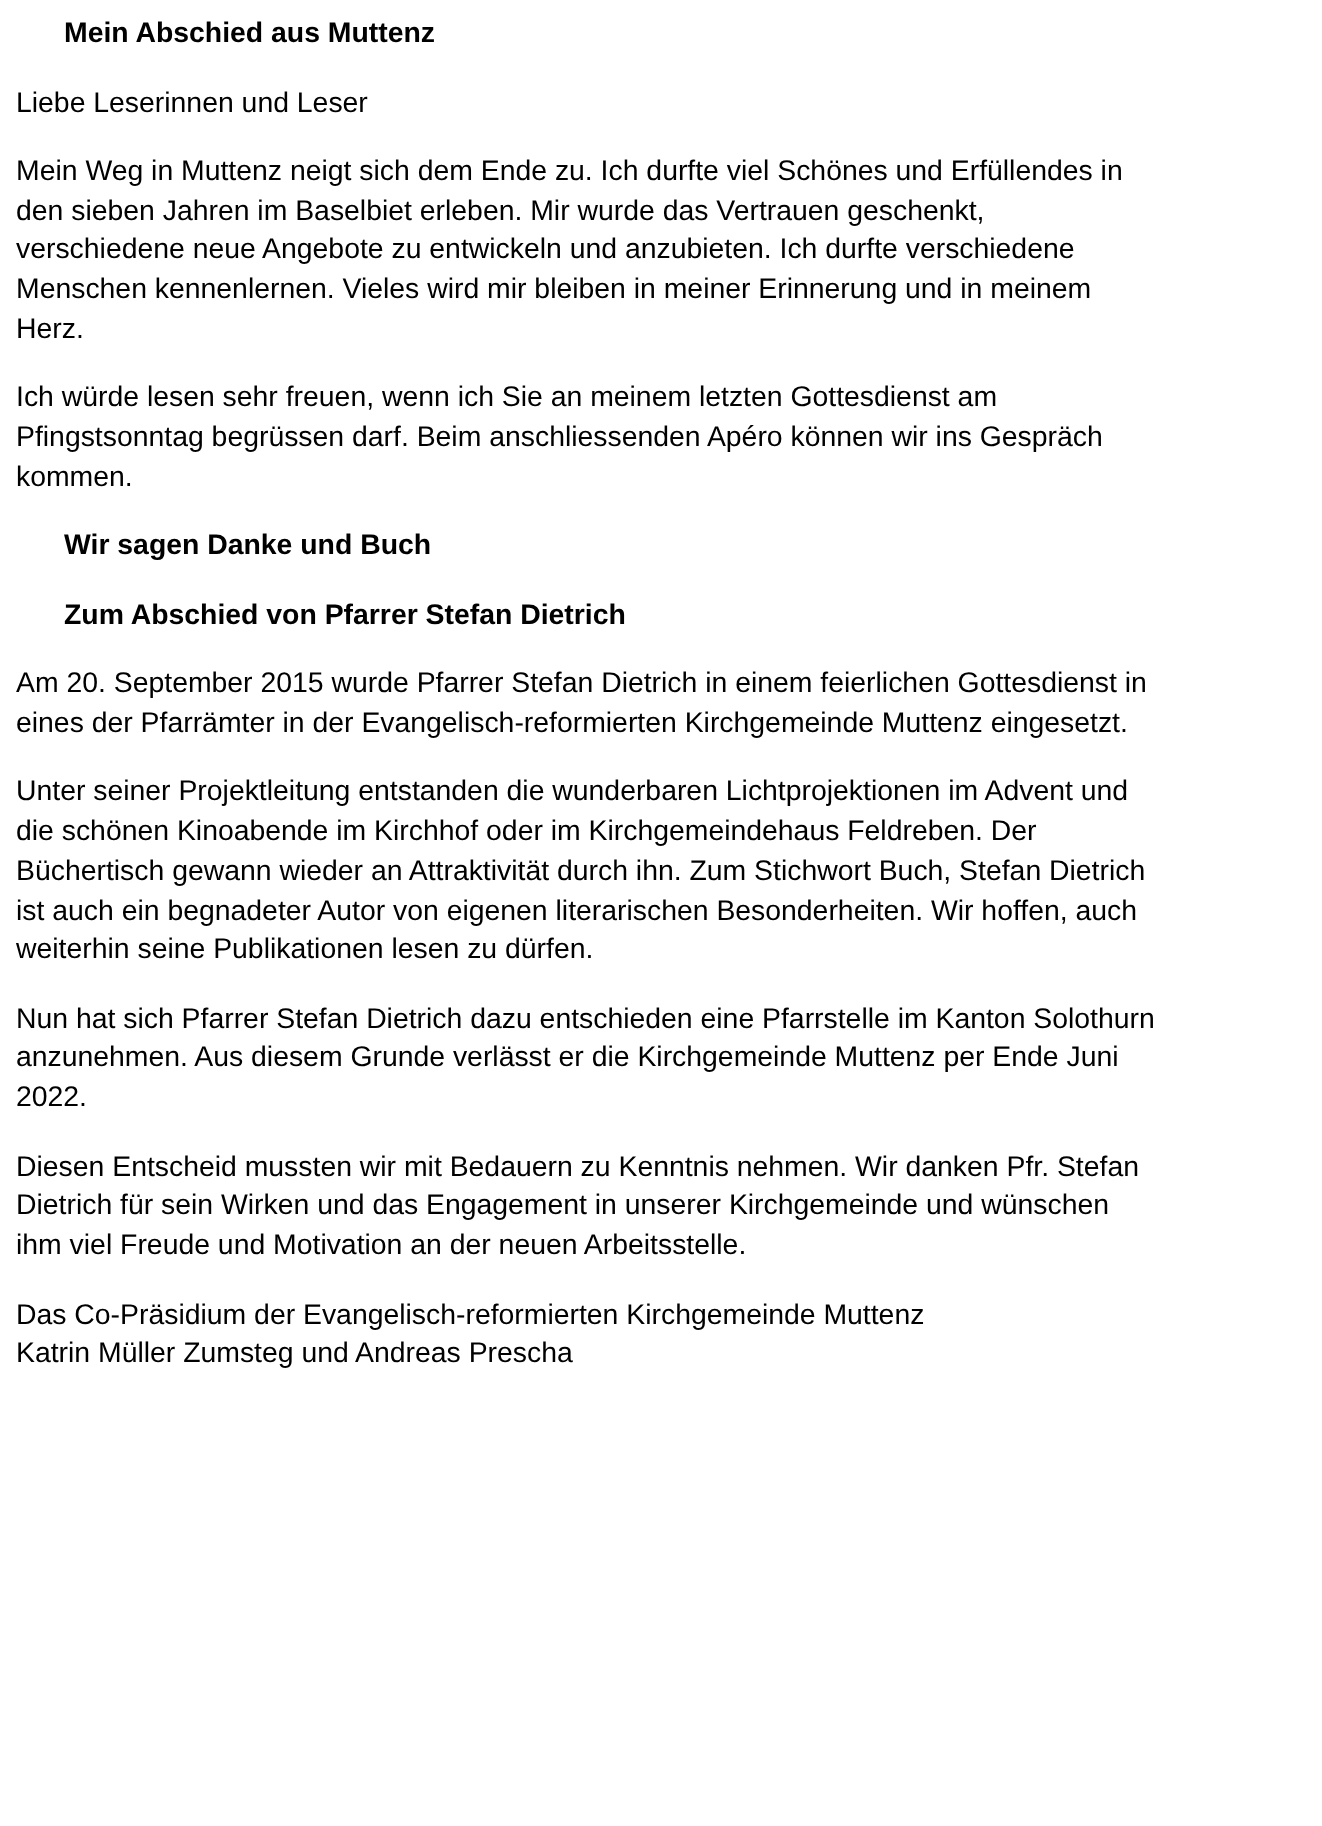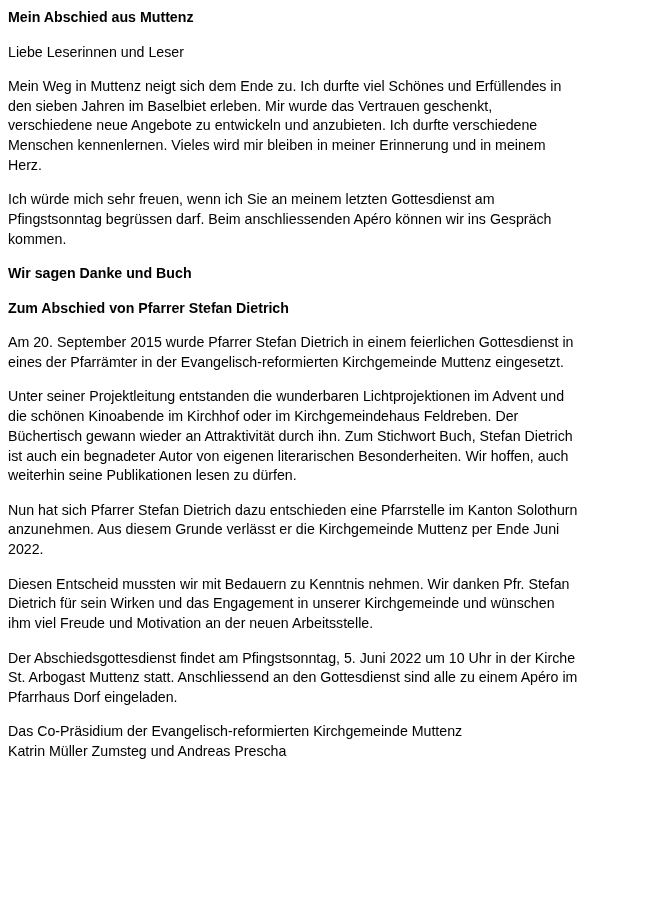--- a/index.html
+++ b/index.html
@@ -18,41 +18,42 @@
   }
   .doc p,
   .doc .heading {
     margin: 0 0 14.8px 0;
     white-space: pre-line;
     font-size: 14.2px;
     line-height: 19.7px;
   }
   .doc .heading {
     font-weight: bold;
+    margin-left: 24px;
   }
   .section-gap {
     margin-top: 40px;
   }
 </style>
 </head>
 <body>
 
 <main class="doc">
 
   <h1 class="heading">Mein Abschied aus Muttenz</h1>
 
   <p>Liebe Leserinnen und Leser</p>
 
   <p>Mein Weg in Muttenz neigt sich dem Ende zu. Ich durfte viel Schönes und Erfüllendes in
 den sieben Jahren im Baselbiet erleben. Mir wurde das Vertrauen geschenkt,
 verschiedene neue Angebote zu entwickeln und anzubieten. Ich durfte verschiedene
 Menschen kennenlernen. Vieles wird mir bleiben in meiner Erinnerung und in meinem
 Herz.</p>
 
-  <p>Ich würde mich sehr freuen, wenn ich Sie an meinem letzten Gottesdienst am
+  <p>Ich würde lesen sehr freuen, wenn ich Sie an meinem letzten Gottesdienst am
 Pfingstsonntag begrüssen darf. Beim anschliessenden Apéro können wir ins Gespräch
 kommen.</p>
 
 
 
   <h1 class="heading section-gap">Wir sagen Danke und Buch</h1>
 
   <h2 class="heading">Zum Abschied von Pfarrer Stefan Dietrich</h2>
 
   <p>Am 20. September 2015 wurde Pfarrer Stefan Dietrich in einem feierlichen Gottesdienst in
@@ -66,20 +67,17 @@
 weiterhin seine Publikationen lesen zu dürfen.</p>
 
   <p>Nun hat sich Pfarrer Stefan Dietrich dazu entschieden eine Pfarrstelle im Kanton Solothurn
 anzunehmen. Aus diesem Grunde verlässt er die Kirchgemeinde Muttenz per Ende Juni
 2022.</p>
 
   <p>Diesen Entscheid mussten wir mit Bedauern zu Kenntnis nehmen. Wir danken Pfr. Stefan
 Dietrich für sein Wirken und das Engagement in unserer Kirchgemeinde und wünschen
 ihm viel Freude und Motivation an der neuen Arbeitsstelle.</p>
 
-  <p>Der Abschiedsgottesdienst findet am Pfingstsonntag, 5. Juni 2022 um 10 Uhr in der Kirche
-St. Arbogast Muttenz statt. Anschliessend an den Gottesdienst sind alle zu einem Apéro im
-Pfarrhaus Dorf eingeladen.</p>
 
   <p>Das Co-Präsidium der Evangelisch-reformierten Kirchgemeinde Muttenz
 Katrin Müller Zumsteg und Andreas Prescha</p>
 
 </main>
 
 </body></html>

